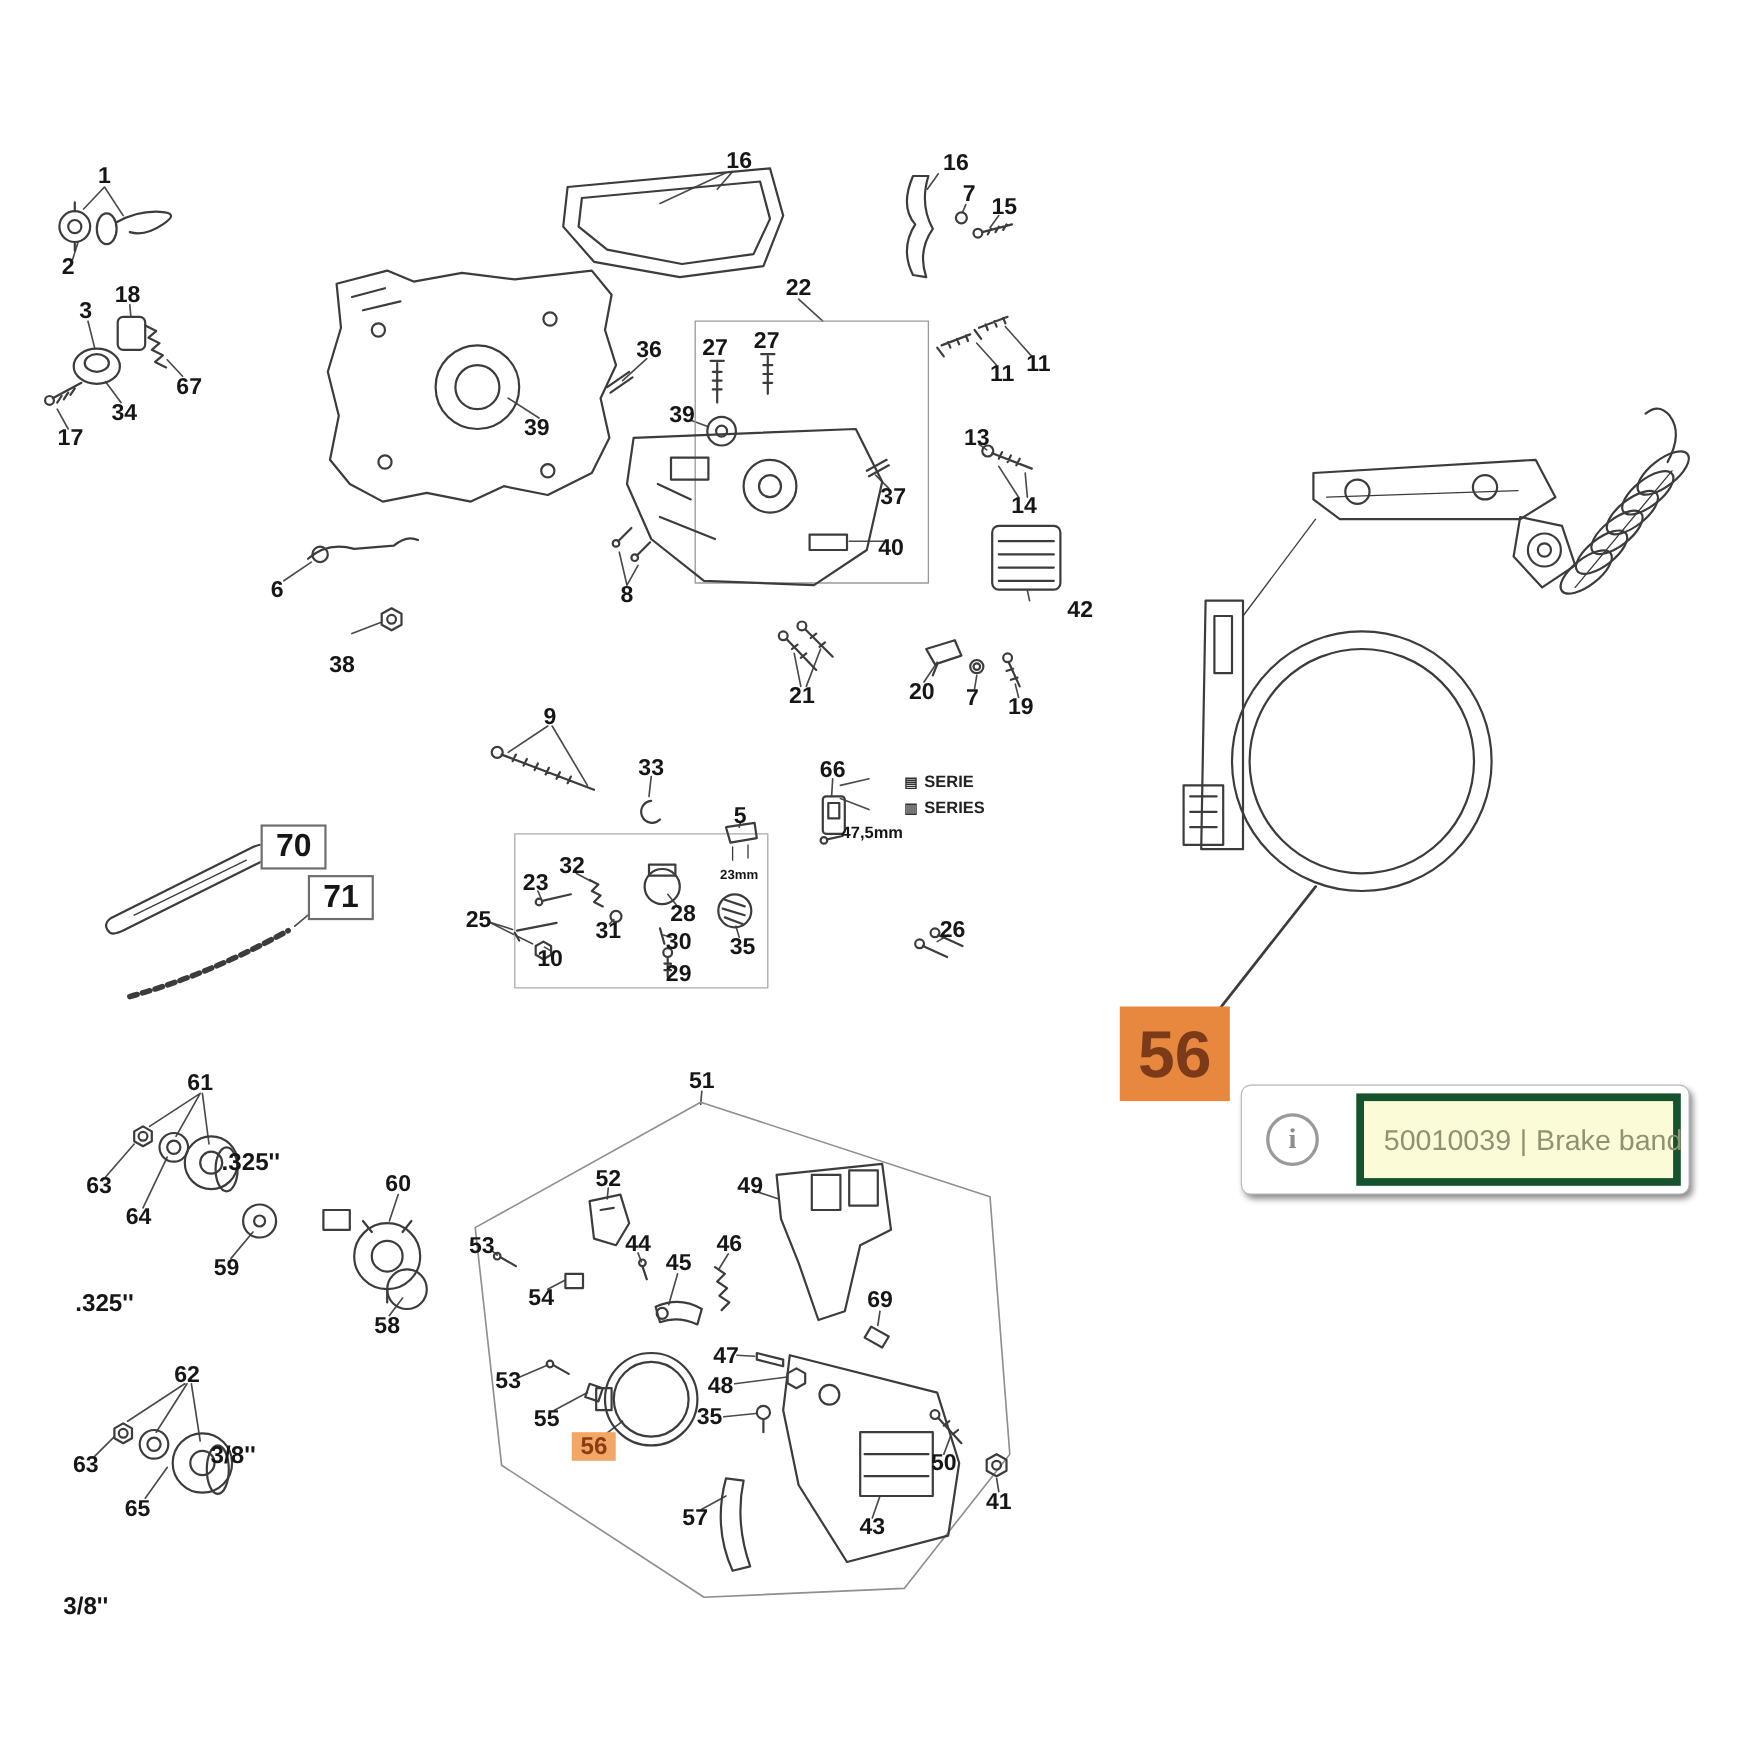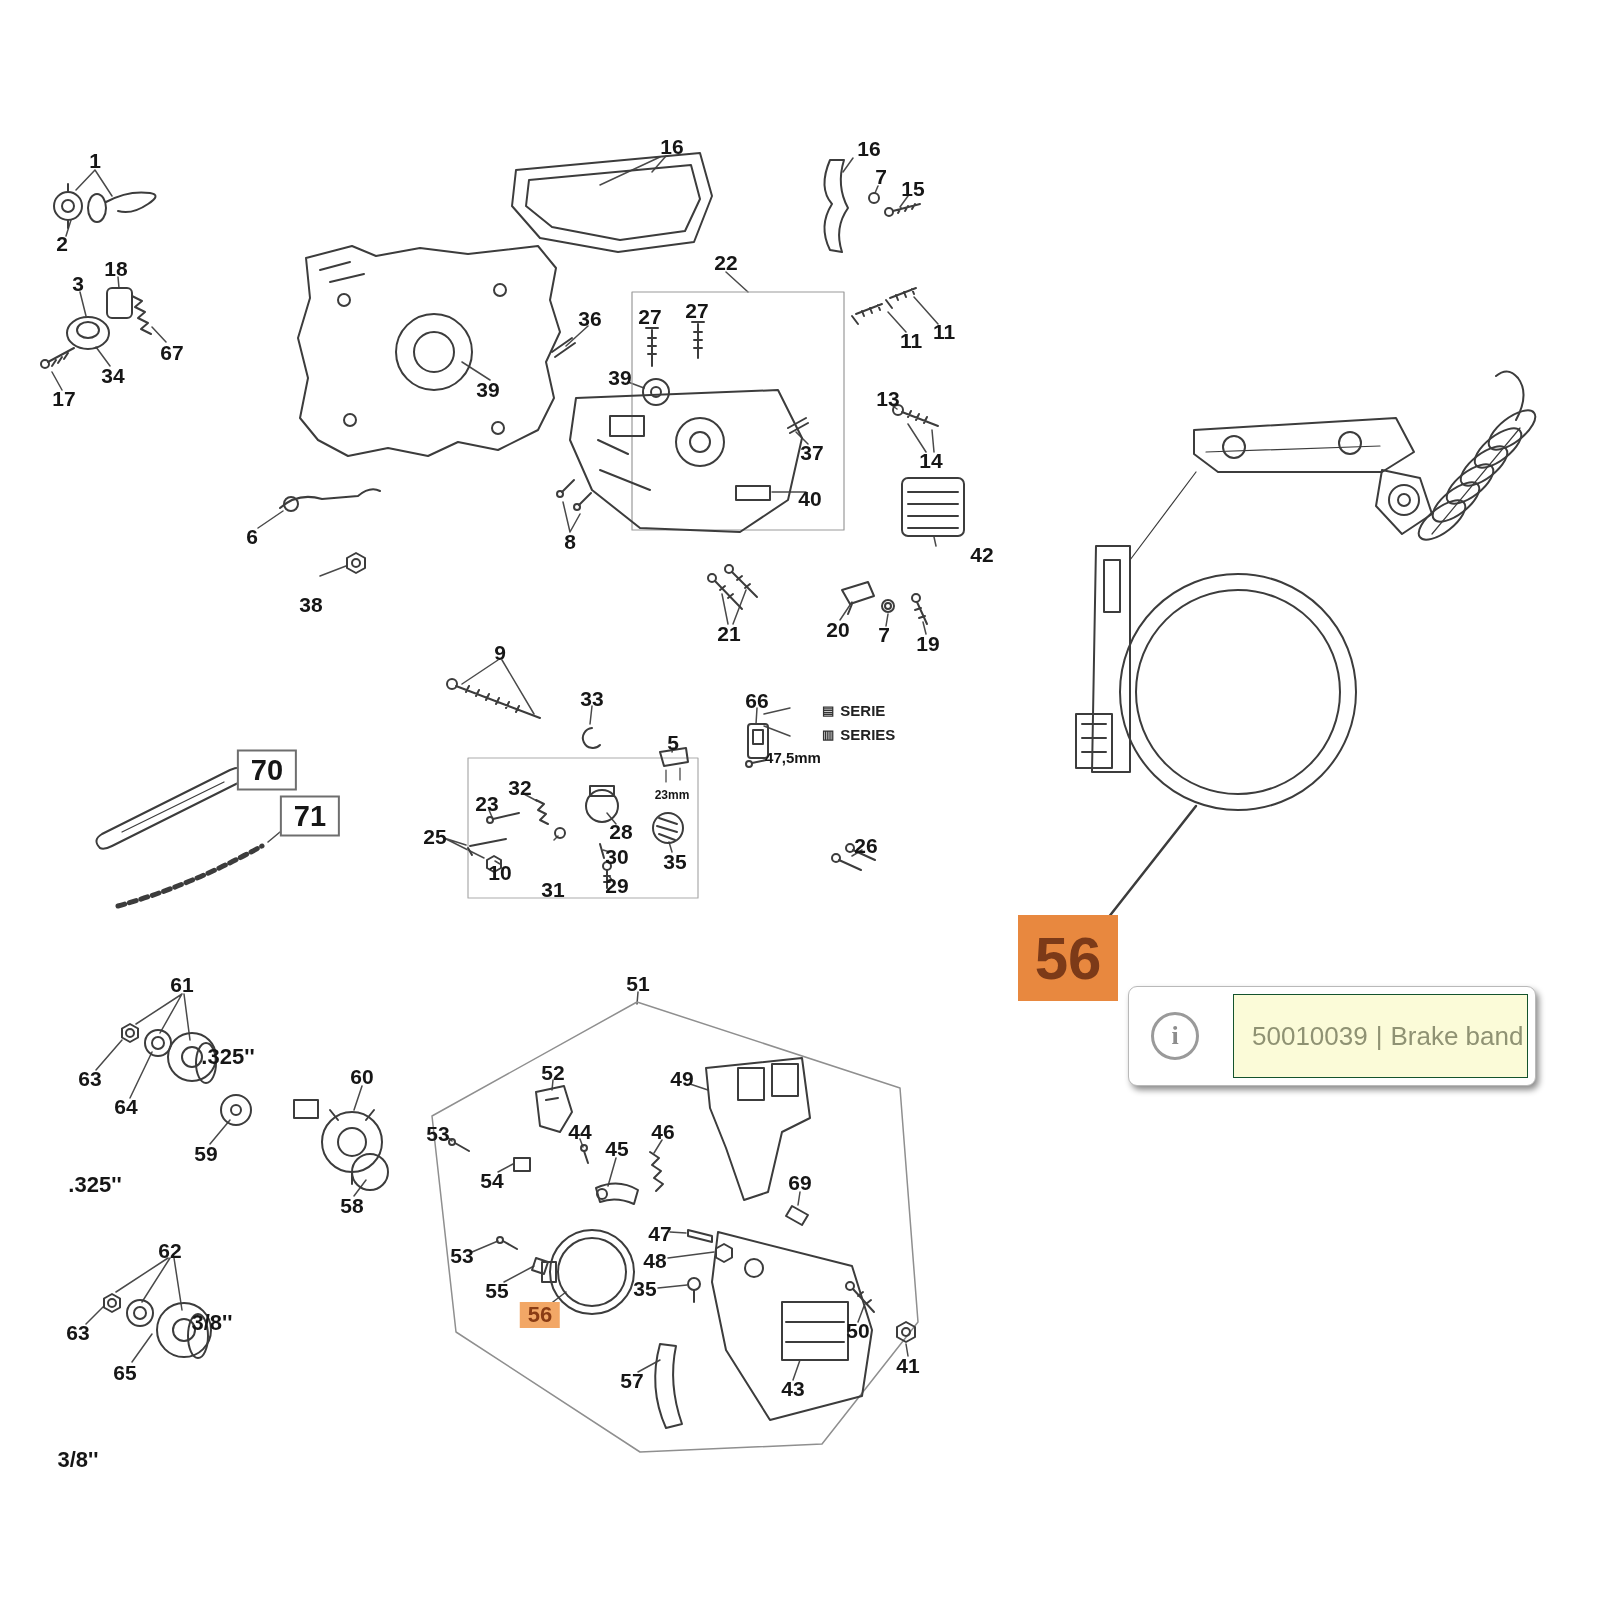--- a/index.html
+++ b/index.html
@@ -28,21 +28,21 @@
 
   
   .infobar{position:absolute;left:1128px;top:986px;width:406px;height:98px;background:#ffffff;
            border:1px solid #b9b9b9;border-radius:9px;box-shadow:3px 4px 6px rgba(0,0,0,.45);
            display:flex;align-items:center;}
   .infobar .icn{width:42px;height:42px;border:3px solid #9a9a9a;border-radius:50%;
                 color:#8d8d8d;display:flex;align-items:center;justify-content:center;
                 font-size:26px;font-weight:bold;font-family:"Liberation Serif",serif;
                 margin:0 0 0 22px;flex:0 0 auto;}
   .infobar .band{position:absolute;left:104px;top:7px;right:7px;bottom:7px;background:#fbfbd8;
-                 border:1px solid #14532d;display:flex;align-items:center;padding-left:18px;
+                 border:7px solid #14532d;display:flex;align-items:center;padding-left:18px;
                  font-size:26px;color:#8f9273;white-space:nowrap;}
   .infobar .band span{margin-right:8px;}
 </style>
 </head>
 <body>
 
 <div class="canvas">
 
   <svg class="art" viewBox="0 0 1600 1600" xmlns="http://www.w3.org/2000/svg">
     <g stroke="#3c3c3c" stroke-width="2" fill="none" stroke-linecap="round" stroke-linejoin="round">
@@ -339,21 +339,21 @@
       <div class="lbl plain" style="left: 500px; top: 652px;">9</div>
       <div class="lbl plain" style="left: 592px; top: 698px;">33</div>
       <div class="lbl plain" style="left: 757px; top: 700px;">66</div>
       <div class="lbl plain" style="left: 673px; top: 742px;">5</div>
       <div class="lbl boxed" style="left: 267px; top: 770px;">70</div>
       <div class="lbl boxed" style="left: 310px; top: 816px;">71</div>
       <div class="lbl plain" style="left: 520px; top: 787px;">32</div>
       <div class="lbl plain" style="left: 487px; top: 803px;">23</div>
       <div class="lbl plain" style="left: 621px; top: 831px;">28</div>
       <div class="lbl plain" style="left: 435px; top: 836px;">25</div>
-      <div class="lbl plain" style="left: 553px; top: 846px; margin-top: 43px;">31</div>
+      <div class="lbl plain" style="left: 553px; top: 846px;">31</div>
       <div class="lbl plain" style="left: 617px; top: 856px;">30</div>
       <div class="lbl plain" style="left: 675px; top: 861px;">35</div>
       <div class="lbl plain" style="left: 500px; top: 872px;">10</div>
       <div class="lbl plain" style="left: 617px; top: 885px;">29</div>
       <div class="lbl plain" style="left: 866px; top: 845px;">26</div>
       <div class="lbl plain" style="left: 182px; top: 984px;">61</div>
       <div class="lbl spec" style="left: 228px; top: 1012px;">.325''</div>
       <div class="lbl plain" style="left: 90px; top: 1078px;">63</div>
       <div class="lbl plain" style="left: 126px; top: 1106px;">64</div>
       <div class="lbl spec" style="left: 95px; top: 1140px;">.325''</div>

